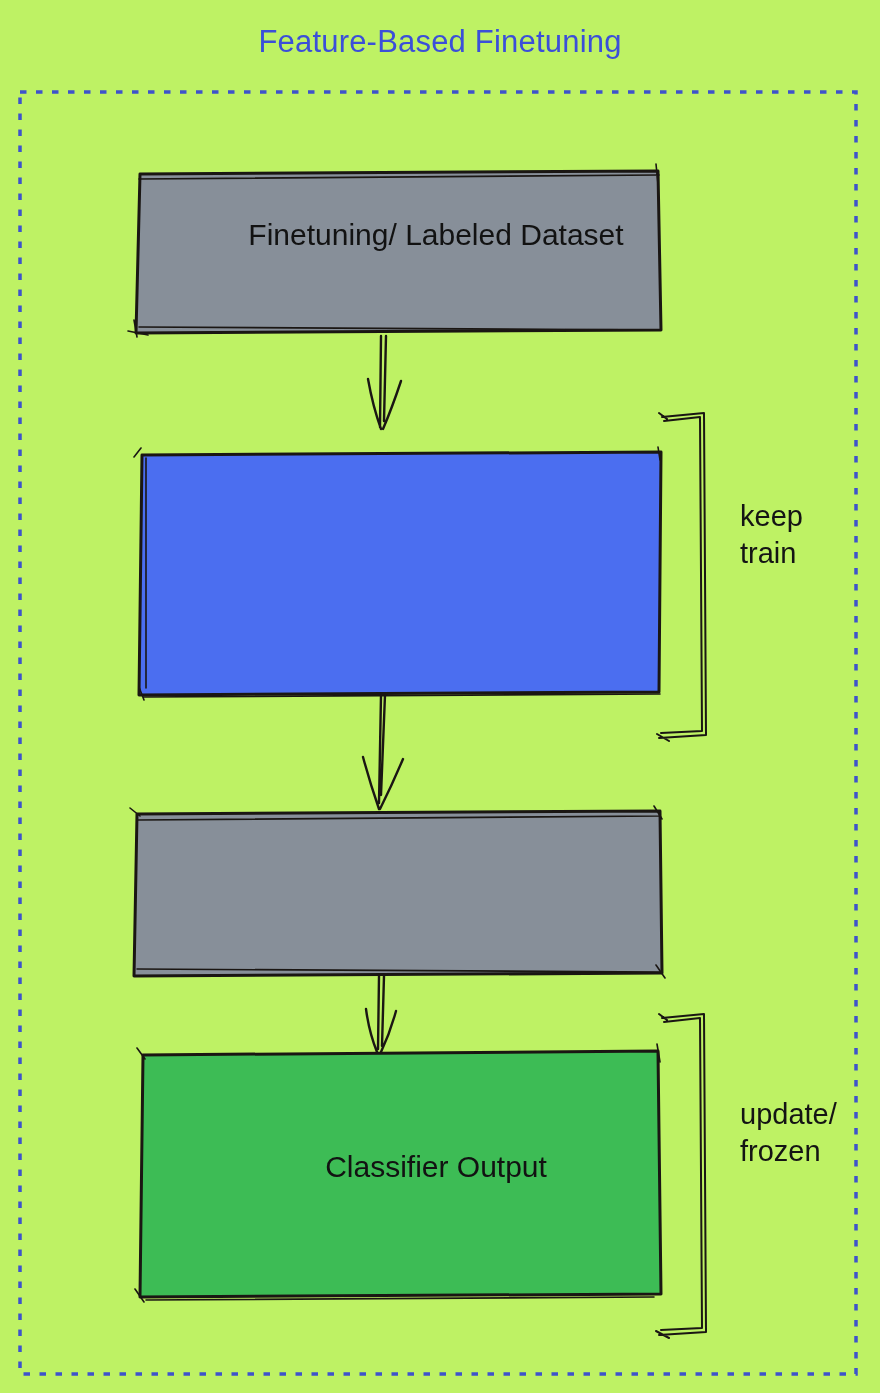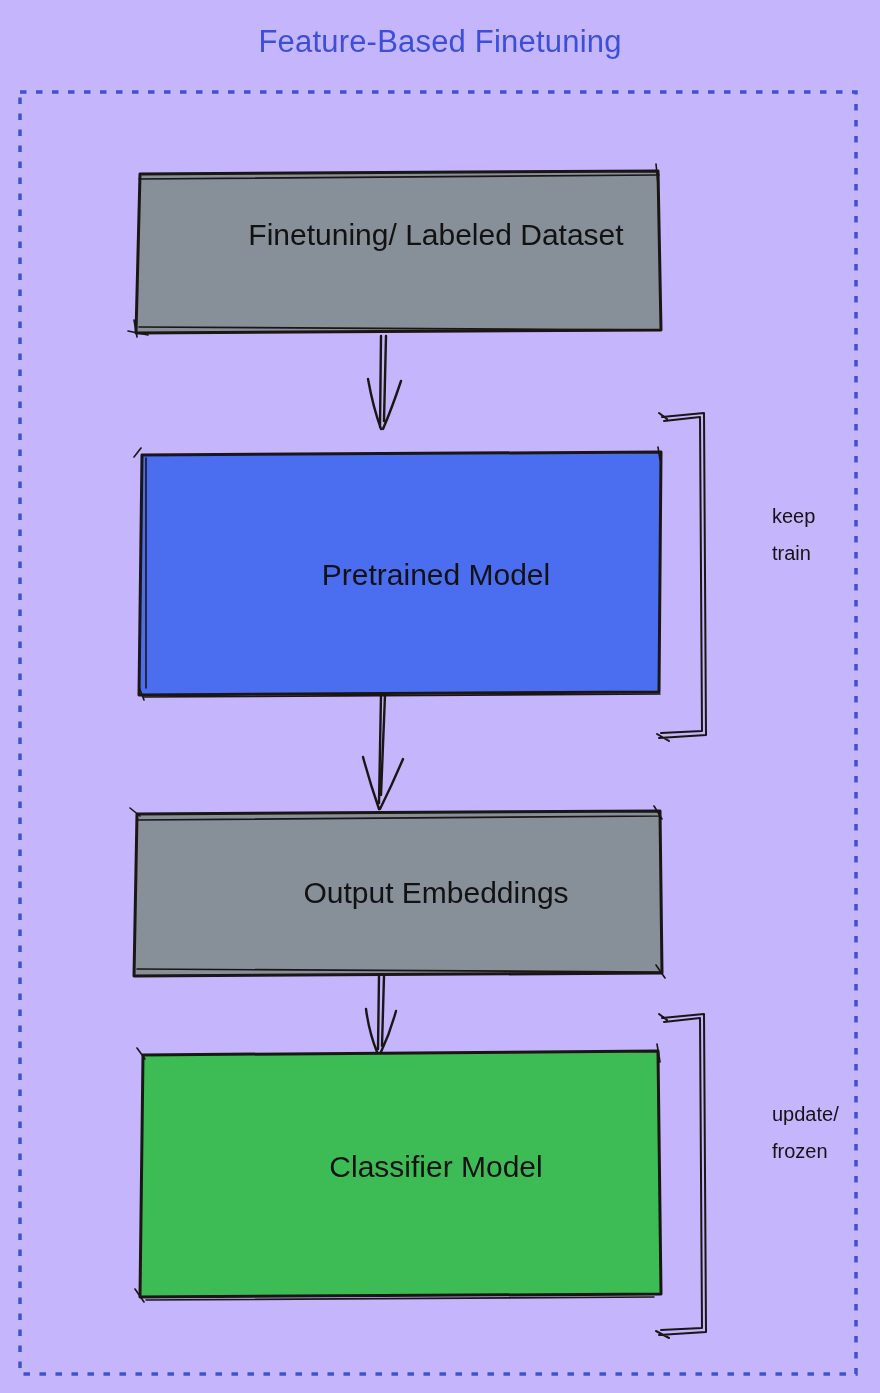--- a/index.html
+++ b/index.html
@@ -1,19 +1,19 @@
 <!DOCTYPE html>
 <html><head>
 <meta charset="utf-8">
 <style>
   html,body{margin:0;padding:0;background:#ffffff;}
   .stage{
     position:relative;
     width:880px;height:1393px;
-    background:#c4b5fd;
+    background:#bef264;
     font-family:"Liberation Sans", sans-serif;
     overflow:hidden;
   }
   .layer{position:absolute;left:0;top:0;}
   
   .ink{fill:none;stroke:#1a1613;stroke-linecap:round;stroke-linejoin:round;}
   .shape{stroke:#1a1613;stroke-width:3;stroke-linejoin:round;}
   .w15{stroke-width:1.6;}
   .arrow{stroke-width:2.4;}
   .bracket{stroke-width:2;}
@@ -24,22 +24,22 @@
   }
   .box-label{
     position:absolute;left:140px;width:592px;
     text-align:center;font-size:30px;color:#121212;
   }
   .label-dataset{top:218px;}
   .label-pretrained{top:558px;}
   .label-embeddings{top:876px;}
   .label-classifier{top:1150px;}
   .note{
-    position:absolute;left:772px;
-    font-size:20px;line-height:37px;color:#141414;
+    position:absolute;left:740px;
+    font-size:29px;line-height:37px;color:#141414;
   }
   .note span{display:block;}
   .note-keep-frozen{top:498px;}
   .note-train-update{top:1096px;}
 </style>
 </head>
 <body>
 
 <div class="stage">
 
@@ -75,25 +75,23 @@
       <path class="ink w15" d="M146,1300 L654,1297 M657,1044 L660,1062 M137,1048 L145,1059 M135,1289 L144,1302"></path>
     </g>
 
     <path class="ink bracket" d="M662,1018 L704,1014 L706,1332 L659,1335 M664,1022 L700,1018 L702,1328 L661,1330 M659,1014 L667,1020 M656,1331 L669,1338"></path>
   </svg>
 
   <div class="title" style="color: rgb(59, 79, 217);">Feature-Based Finetuning</div>
 
   <div class="box-label label-dataset">Finetuning/ Labeled Dataset</div>
 
-  <div class="box-label label-pretrained">Pretrained Model</div>
 
-  <div class="box-label label-embeddings">Output Embeddings</div>
 
-  <div class="box-label label-classifier">Classifier Model</div>
+  <div class="box-label label-classifier">Classifier Output</div>
 
   <div class="note note-keep-frozen">
     <span>keep</span>
     <span>train</span>
   </div>
 
   <div class="note note-train-update">
     <span>update/</span>
     <span>frozen</span>
   </div>

